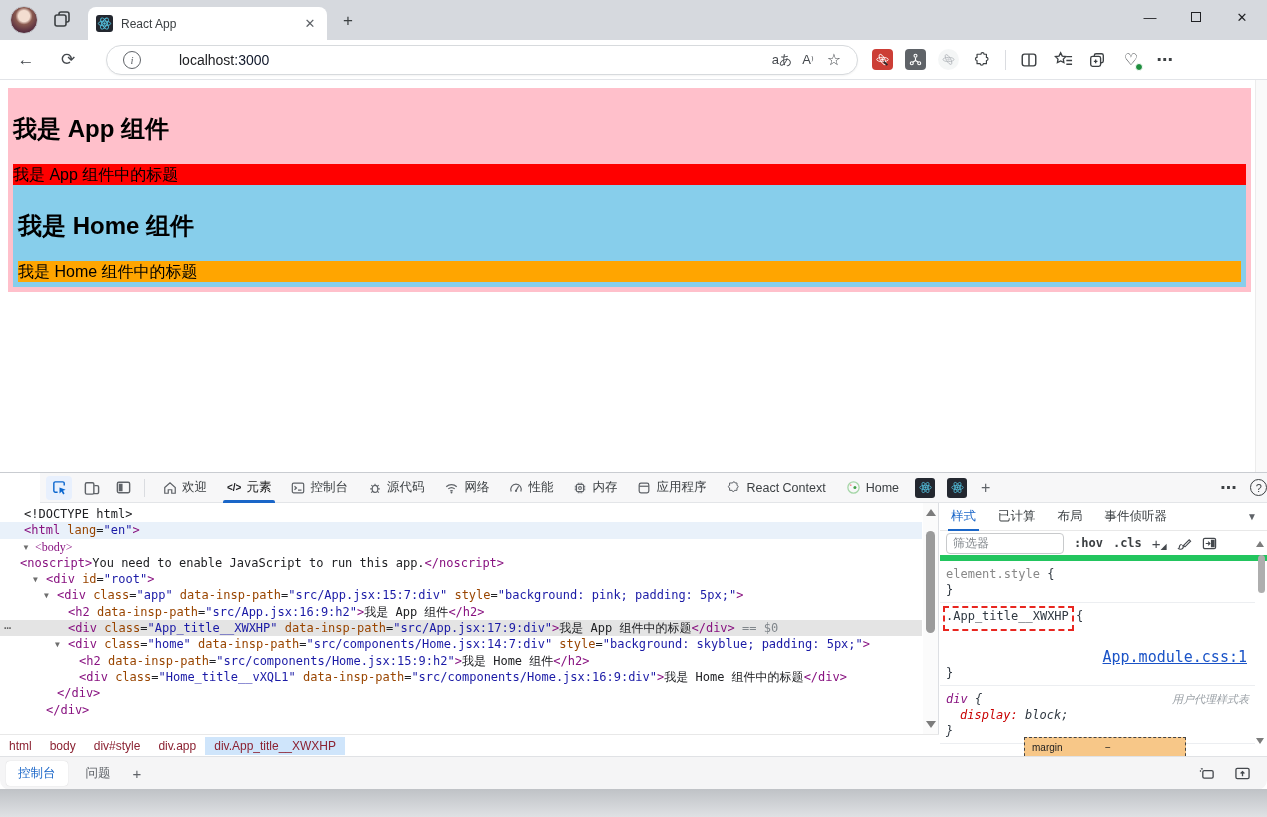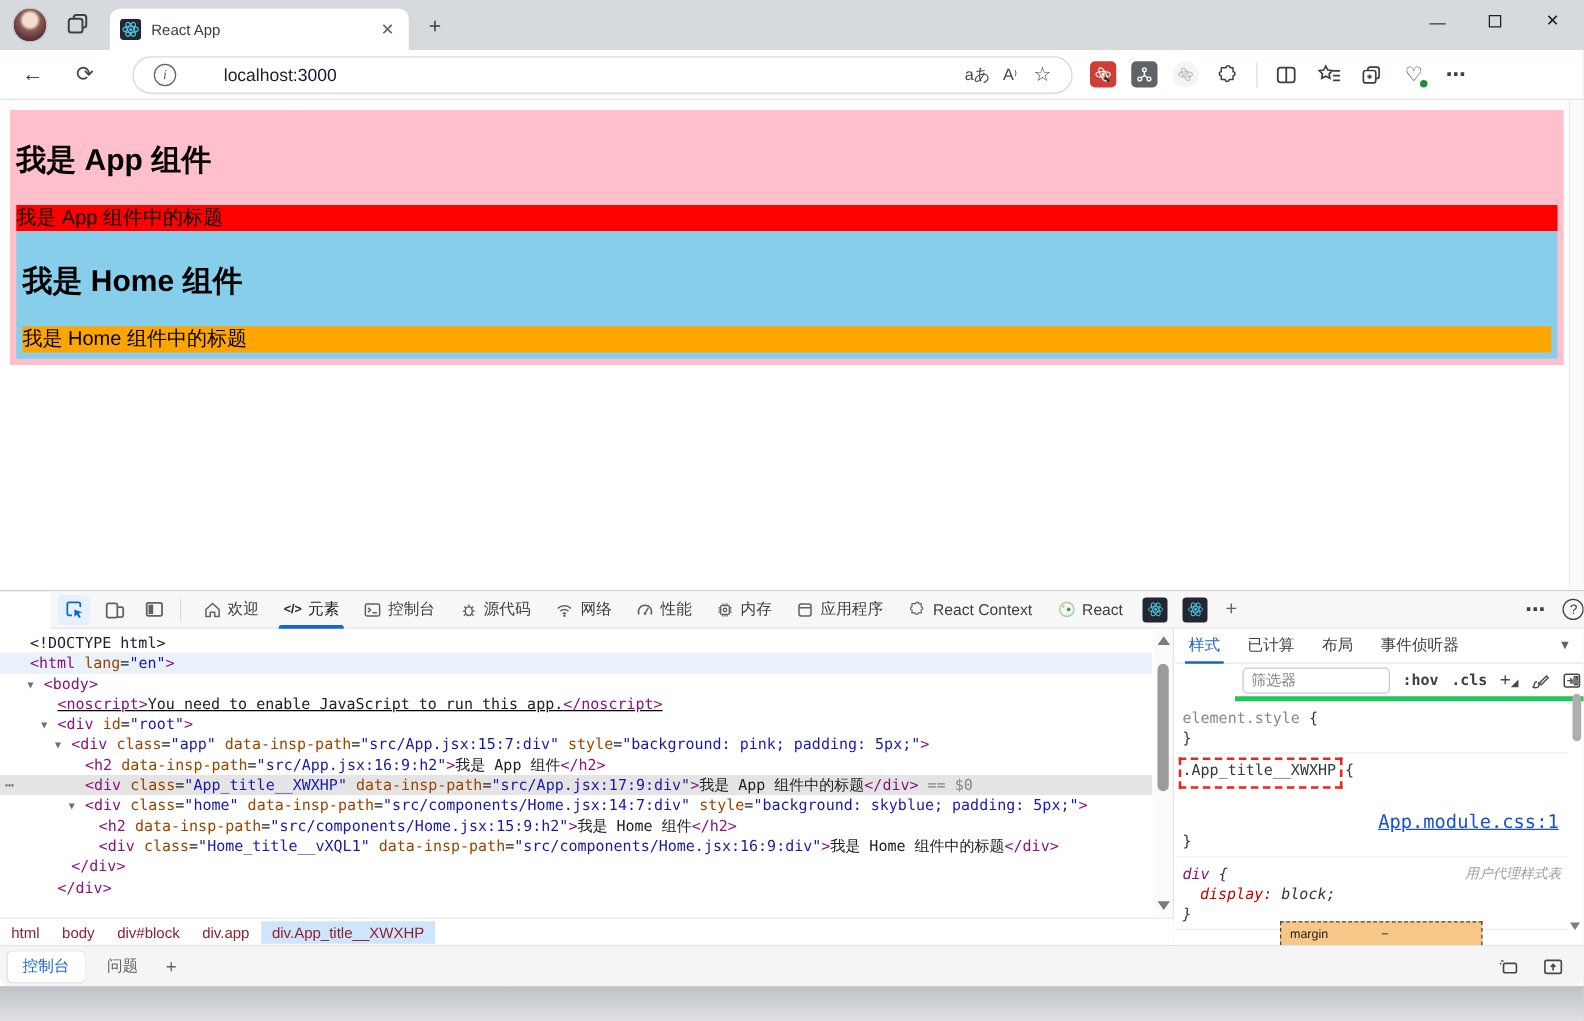--- a/index.html
+++ b/index.html
@@ -102,21 +102,21 @@
   .crumb { padding:2px 9px; white-space:nowrap; }
   .crumb.sel { background:#cfe5fb; }
 
   
   #styles-pane { position:absolute; left:940px; top:0; width:327px; height:253px; background:#fff; }
   #sp-tabs { height:28px; display:flex; align-items:center; border-bottom:1px solid #e8e8e8; font-size:12.5px; color:#3c4043; }
   .sptab { padding:0 11px; height:28px; display:flex; align-items:center; position:relative; white-space:nowrap; }
   .sptab.active { color:#1a66c8; }
   .sptab.active::after { content:""; position:absolute; left:8px; right:8px; bottom:0; height:2px; background:#1a66c8; }
   #sp-chevron { margin-left:auto; margin-right:10px; color:#5f6368; font-size:10px; }
-  #sp-toolbar { height:30px; display:flex; align-items:center; border-bottom:4px solid #22c55e; padding:0 6px; gap:10px;margin-left:48px; }
+  #sp-toolbar { height:30px; display:flex; align-items:center; border-bottom:6px solid #22c55e; padding:0 6px; gap:10px; }
   #sp-filter { width:118px; height:21px; border:1px solid #c8cacc; border-radius:4px; font-size:12px;
     padding:0 6px; color:#333; outline:none; font-family:inherit; }
   #sp-filter::placeholder { color:#80868b; }
   .sp-tool { font-size:12px; color:#3c4043; font-weight:bold; font-family:"DejaVu Sans Mono","Liberation Mono",monospace; }
   .sp-tool-ic { color:#44484d; font-size:15px; }
   #sp-content { position:absolute; left:0; top:58px; width:315px; height:195px; overflow:hidden;
     font-family:"DejaVu Sans Mono","Liberation Mono",monospace; font-size:12px; color:#303942; }
   .rule { padding:5px 6px 4px 6px; border-bottom:1px solid #eceef1; position:relative; }
   .rline { line-height:16px; white-space:nowrap; }
   .rline.head { display:flex; }
@@ -378,21 +378,21 @@
         <span>React Context</span>
       </div>
       <div class="dtab">
         <span class="gly">
             <svg width="15" height="15" viewBox="0 0 16 16">
               <circle cx="8" cy="8" r="6" fill="none" stroke="#a5d6a7" stroke-width="1.4"></circle>
               <circle cx="9.5" cy="8" r="1.6" fill="#43a047"></circle>
               <circle cx="5" cy="5.5" r="1" fill="#ef9a9a"></circle>
             </svg>
           </span>
-        <span>React</span>
+        <span>Home</span>
       </div>
       <span class="icon-tab">
         <span class="reactsq">
             <svg width="15" height="15" viewBox="0 0 17 17">
               <g stroke="#53c1de" stroke-width="0.9" fill="none">
                 <ellipse cx="8.5" cy="8.5" rx="6.5" ry="2.5"></ellipse>
                 <ellipse cx="8.5" cy="8.5" rx="6.5" ry="2.5" transform="rotate(60 8.5 8.5)"></ellipse>
                 <ellipse cx="8.5" cy="8.5" rx="6.5" ry="2.5" transform="rotate(120 8.5 8.5)"></ellipse>
               </g>
               <circle cx="8.5" cy="8.5" r="1.3" fill="#53c1de"></circle>
@@ -418,41 +418,41 @@
         <span id="dt-help">?</span>
         <span style="font-size:14px;">✕</span>
       </div>
     </div>
 
     <div id="dt-main">
       <div id="tree-col">
         <div id="dom-tree">
             <div class="trow" style="padding-left: 24px;"><span class="sg-text">&lt;!DOCTYPE html&gt;</span></div>
             <div class="trow hov" style="padding-left: 24px;"><span class="sg-tag">&lt;html </span><span class="sg-attr">lang</span><span class="sg-plain">=</span><span class="sg-val">"en"</span><span class="sg-tag">&gt;</span></div>
-            <div class="trow" style="padding-left: 35px;"><span class="exp">▼</span><span class="sg-tag">&lt;body&gt;</span></div>
-            <div class="trow" style="padding-left: 46px; text-decoration: underline;"><span class="sg-tag">&lt;noscript&gt;</span><span class="sg-text">You need to enable JavaScript to run this app.</span><span class="sg-tag">&lt;/noscript&gt;</span></div>
+            <div class="trow" style="padding-left: 35px; font-family: Liberation Serif, serif;"><span class="exp">▼</span><span class="sg-tag">&lt;body&gt;</span></div>
+            <div class="trow" style="padding-left: 20px;"><span class="sg-tag">&lt;noscript&gt;</span><span class="sg-text">You need to enable JavaScript to run this app.</span><span class="sg-tag">&lt;/noscript&gt;</span></div>
             <div class="trow" style="padding-left: 46px;"><span class="exp">▼</span><span class="sg-tag">&lt;div </span><span class="sg-attr">id</span><span class="sg-plain">=</span><span class="sg-val">"root"</span><span class="sg-tag">&gt;</span></div>
             <div class="trow" style="padding-left: 57px;"><span class="exp">▼</span><span class="sg-tag">&lt;div </span><span class="sg-attr">class</span><span class="sg-plain">=</span><span class="sg-val">"app"</span><span class="sg-plain"> </span><span class="sg-attr">data-insp-path</span><span class="sg-plain">=</span><span class="sg-val">"src/App.jsx:15:7:div"</span><span class="sg-plain"> </span><span class="sg-attr">style</span><span class="sg-plain">=</span><span class="sg-val">"background: pink; padding: 5px;"</span><span class="sg-tag">&gt;</span></div>
             <div class="trow" style="padding-left: 68px;"><span class="sg-tag">&lt;h2 </span><span class="sg-attr">data-insp-path</span><span class="sg-plain">=</span><span class="sg-val">"src/App.jsx:16:9:h2"</span><span class="sg-tag">&gt;</span><span class="sg-text">我是 App 组件</span><span class="sg-tag">&lt;/h2&gt;</span></div>
             <div class="trow sel" style="padding-left: 68px;"><span class="gutter">⋯</span><span class="sg-tag">&lt;div </span><span class="sg-attr">class</span><span class="sg-plain">=</span><span class="sg-val">"App_title__XWXHP"</span><span class="sg-plain"> </span><span class="sg-attr">data-insp-path</span><span class="sg-plain">=</span><span class="sg-val">"src/App.jsx:17:9:div"</span><span class="sg-tag">&gt;</span><span class="sg-text">我是 App 组件中的标题</span><span class="sg-tag">&lt;/div&gt;</span><span class="sg-meta"> == $0</span></div>
             <div class="trow" style="padding-left: 68px;"><span class="exp">▼</span><span class="sg-tag">&lt;div </span><span class="sg-attr">class</span><span class="sg-plain">=</span><span class="sg-val">"home"</span><span class="sg-plain"> </span><span class="sg-attr">data-insp-path</span><span class="sg-plain">=</span><span class="sg-val">"src/components/Home.jsx:14:7:div"</span><span class="sg-plain"> </span><span class="sg-attr">style</span><span class="sg-plain">=</span><span class="sg-val">"background: skyblue; padding: 5px;"</span><span class="sg-tag">&gt;</span></div>
             <div class="trow" style="padding-left: 79px;"><span class="sg-tag">&lt;h2 </span><span class="sg-attr">data-insp-path</span><span class="sg-plain">=</span><span class="sg-val">"src/components/Home.jsx:15:9:h2"</span><span class="sg-tag">&gt;</span><span class="sg-text">我是 Home 组件</span><span class="sg-tag">&lt;/h2&gt;</span></div>
             <div class="trow" style="padding-left: 79px;"><span class="sg-tag">&lt;div </span><span class="sg-attr">class</span><span class="sg-plain">=</span><span class="sg-val">"Home_title__vXQL1"</span><span class="sg-plain"> </span><span class="sg-attr">data-insp-path</span><span class="sg-plain">=</span><span class="sg-val">"src/components/Home.jsx:16:9:div"</span><span class="sg-tag">&gt;</span><span class="sg-text">我是 Home 组件中的标题</span><span class="sg-tag">&lt;/div&gt;</span></div>
             <div class="trow" style="padding-left: 57px;"><span class="sg-tag">&lt;/div&gt;</span></div>
             <div class="trow" style="padding-left: 46px;"><span class="sg-tag">&lt;/div&gt;</span></div>
           </div>
         <div id="tree-scroll">
           <span class="scr-up"></span>
           <div id="tree-thumb"></div>
           <span class="scr-dn"></span>
         </div>
         <div id="breadcrumbs">
             <span class="crumb">html</span>
             <span class="crumb">body</span>
-            <span class="crumb">div#block</span>
+            <span class="crumb">div#style</span>
             <span class="crumb">div.app</span>
             <span class="crumb sel">div.App_title__XWXHP</span>
           </div>
       </div>
 
       <div id="styles-pane">
         <div id="sp-tabs">
           <span class="sptab active">样式</span>
           <span class="sptab">已计算</span>
           <span class="sptab">布局</span>

